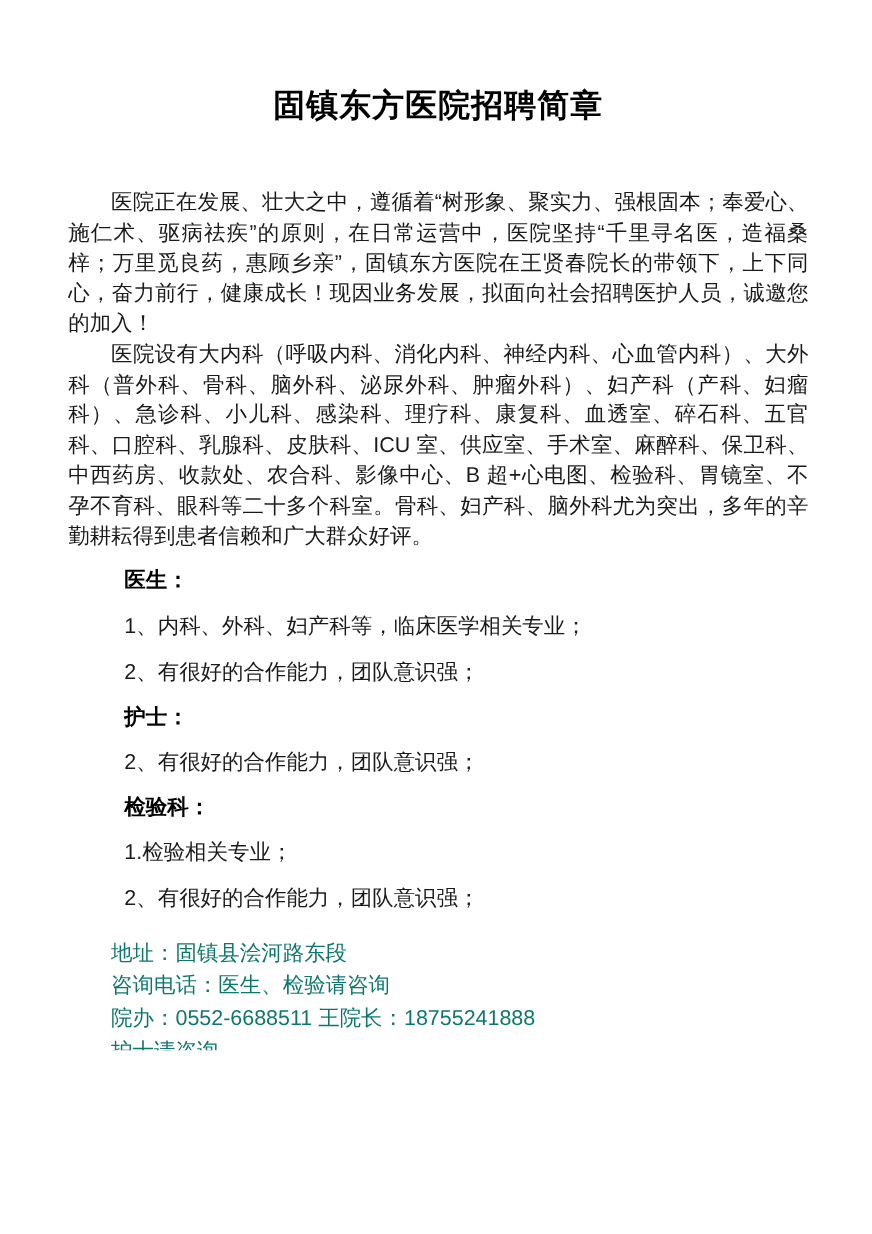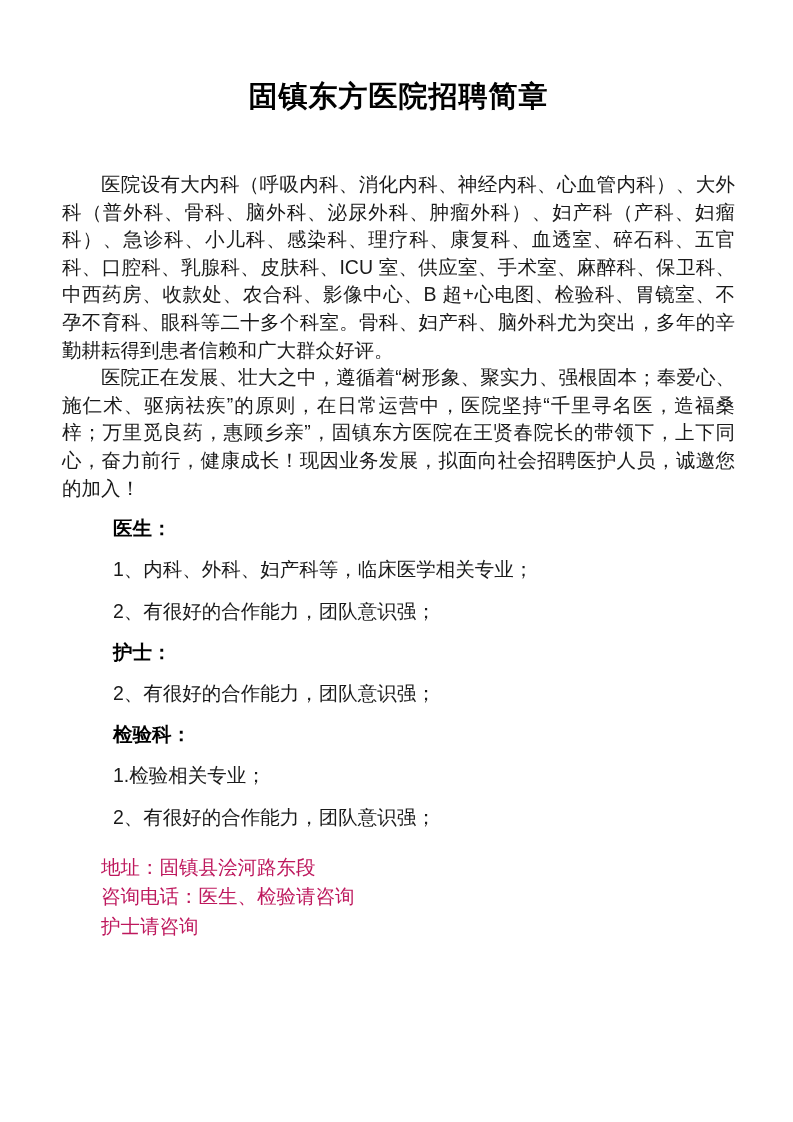--- a/index.html
+++ b/index.html
@@ -57,36 +57,37 @@
   }
 </style>
 </head>
 <body>
 
 <div class="page">
 
   <h1 class="doc-title">固镇东方医院招聘简章</h1>
 
 
+  <p class="body-para">医院正在发展、壮大之中，遵循着“树形象、聚实力、强根固本；奉爱心、施仁术、驱病祛疾”的原则，在日常运营中，医院坚持“千里寻名医，造福桑梓；万里觅良药，惠顾乡亲”，固镇东方医院在王贤春院长的带领下，上下同心，奋力前行，健康成长！现因业务发展，拟面向社会招聘医护人员，诚邀您的加入！</p>
+
   <p class="body-para">医院设有大内科（呼吸内科、消化内科、神经内科、心血管内科）、大外科（普外科、骨科、脑外科、泌尿外科、肿瘤外科）、妇产科（产科、妇瘤科）、急诊科、小儿科、感染科、理疗科、康复科、血透室、碎石科、五官科、口腔科、乳腺科、皮肤科、ICU 室、供应室、手术室、麻醉科、保卫科、中西药房、收款处、农合科、影像中心、B 超+心电图、检验科、胃镜室、不孕不育科、眼科等二十多个科室。骨科、妇产科、脑外科尤为突出，多年的辛勤耕耘得到患者信赖和广大群众好评。</p>
-
-  <p class="body-para">医院正在发展、壮大之中，遵循着“树形象、聚实力、强根固本；奉爱心、施仁术、驱病祛疾”的原则，在日常运营中，医院坚持“千里寻名医，造福桑梓；万里觅良药，惠顾乡亲”，固镇东方医院在王贤春院长的带领下，上下同心，奋力前行，健康成长！现因业务发展，拟面向社会招聘医护人员，诚邀您的加入！</p>
 
   <div class="recruit">
     <p class="heading">医生：</p>
     <p class="item">1、内科、外科、妇产科等，临床医学相关专业；</p>
     <p class="item">2、有很好的合作能力，团队意识强；</p>
 
     <p class="heading">护士：</p>
     <p class="item">2、有很好的合作能力，团队意识强；</p>
 
     <p class="heading">检验科：</p>
     <p class="item">1.检验相关专业；</p>
     <p class="item">2、有很好的合作能力，团队意识强；</p>
   </div>
 
-  <div class="contact" style="color: #be185d;">
+  <div class="contact" style="color: #0f766e;">
     <p>地址：固镇县浍河路东段</p>
     <p>咨询电话：医生、检验请咨询</p>
+    <p>院办：0552-6688511 王院长：18755241888</p>
     <p>护士请咨询</p>
   </div>
 
 </div>
 
 </body></html>

